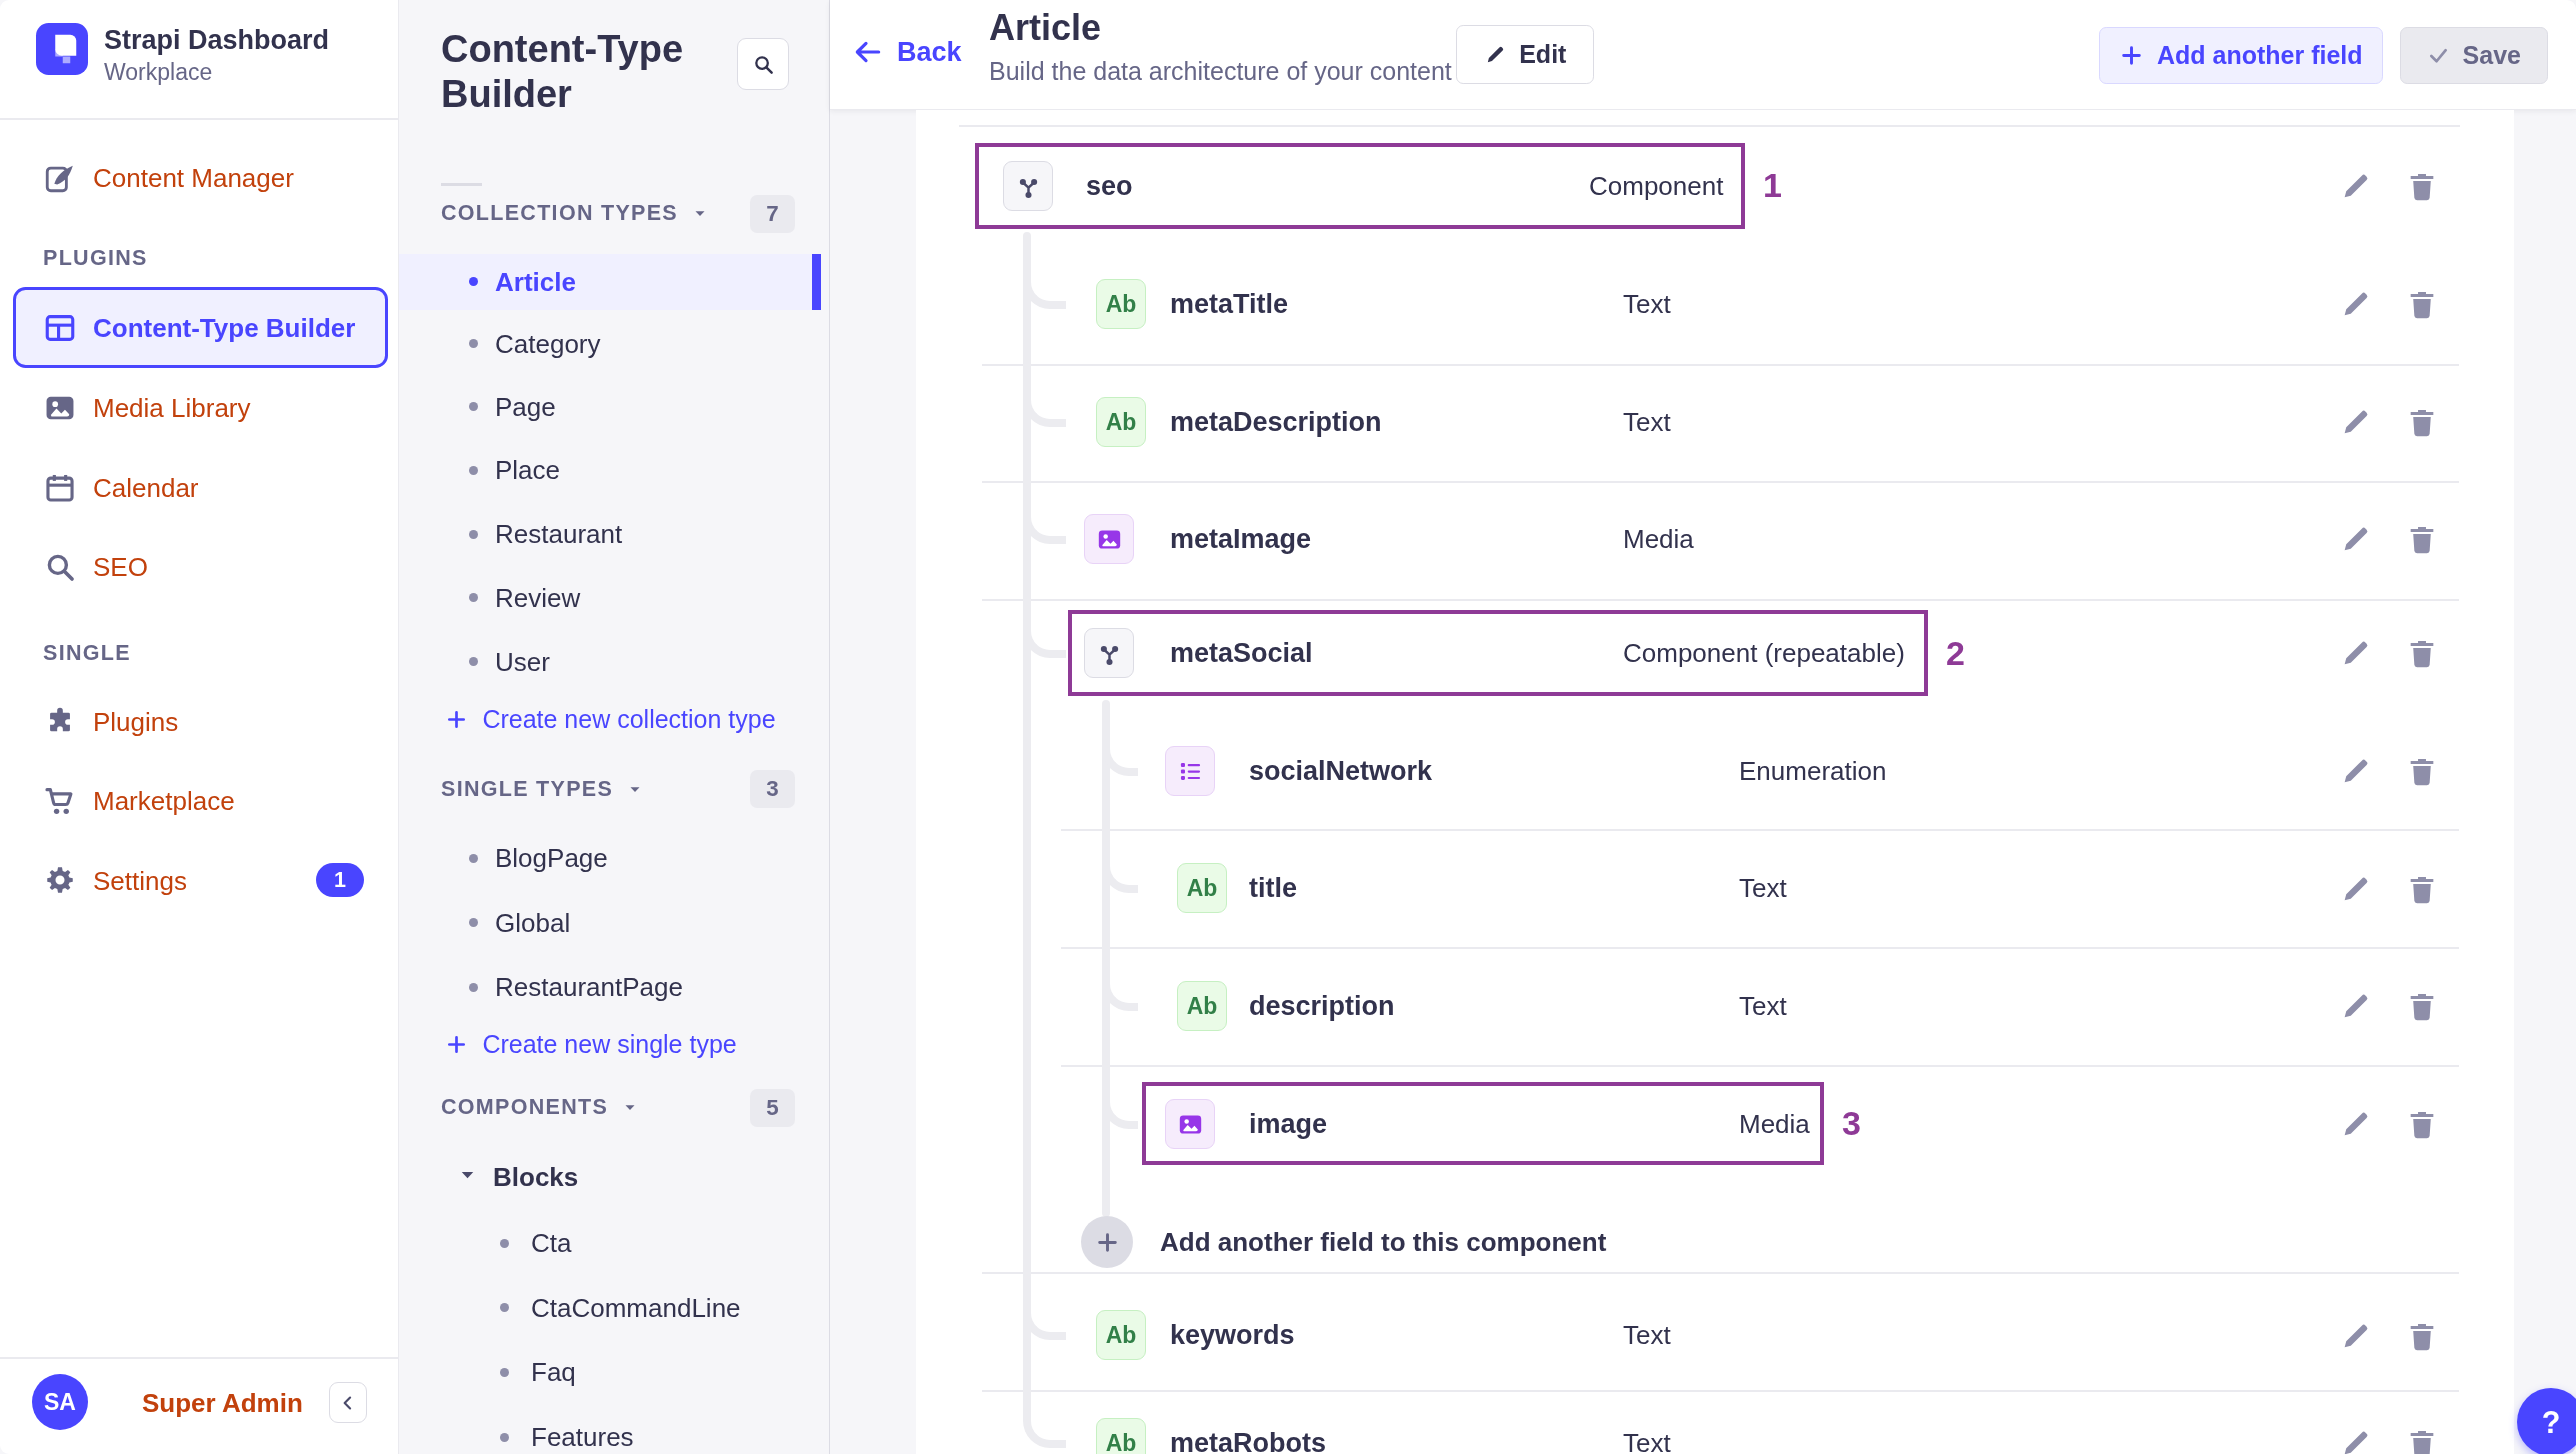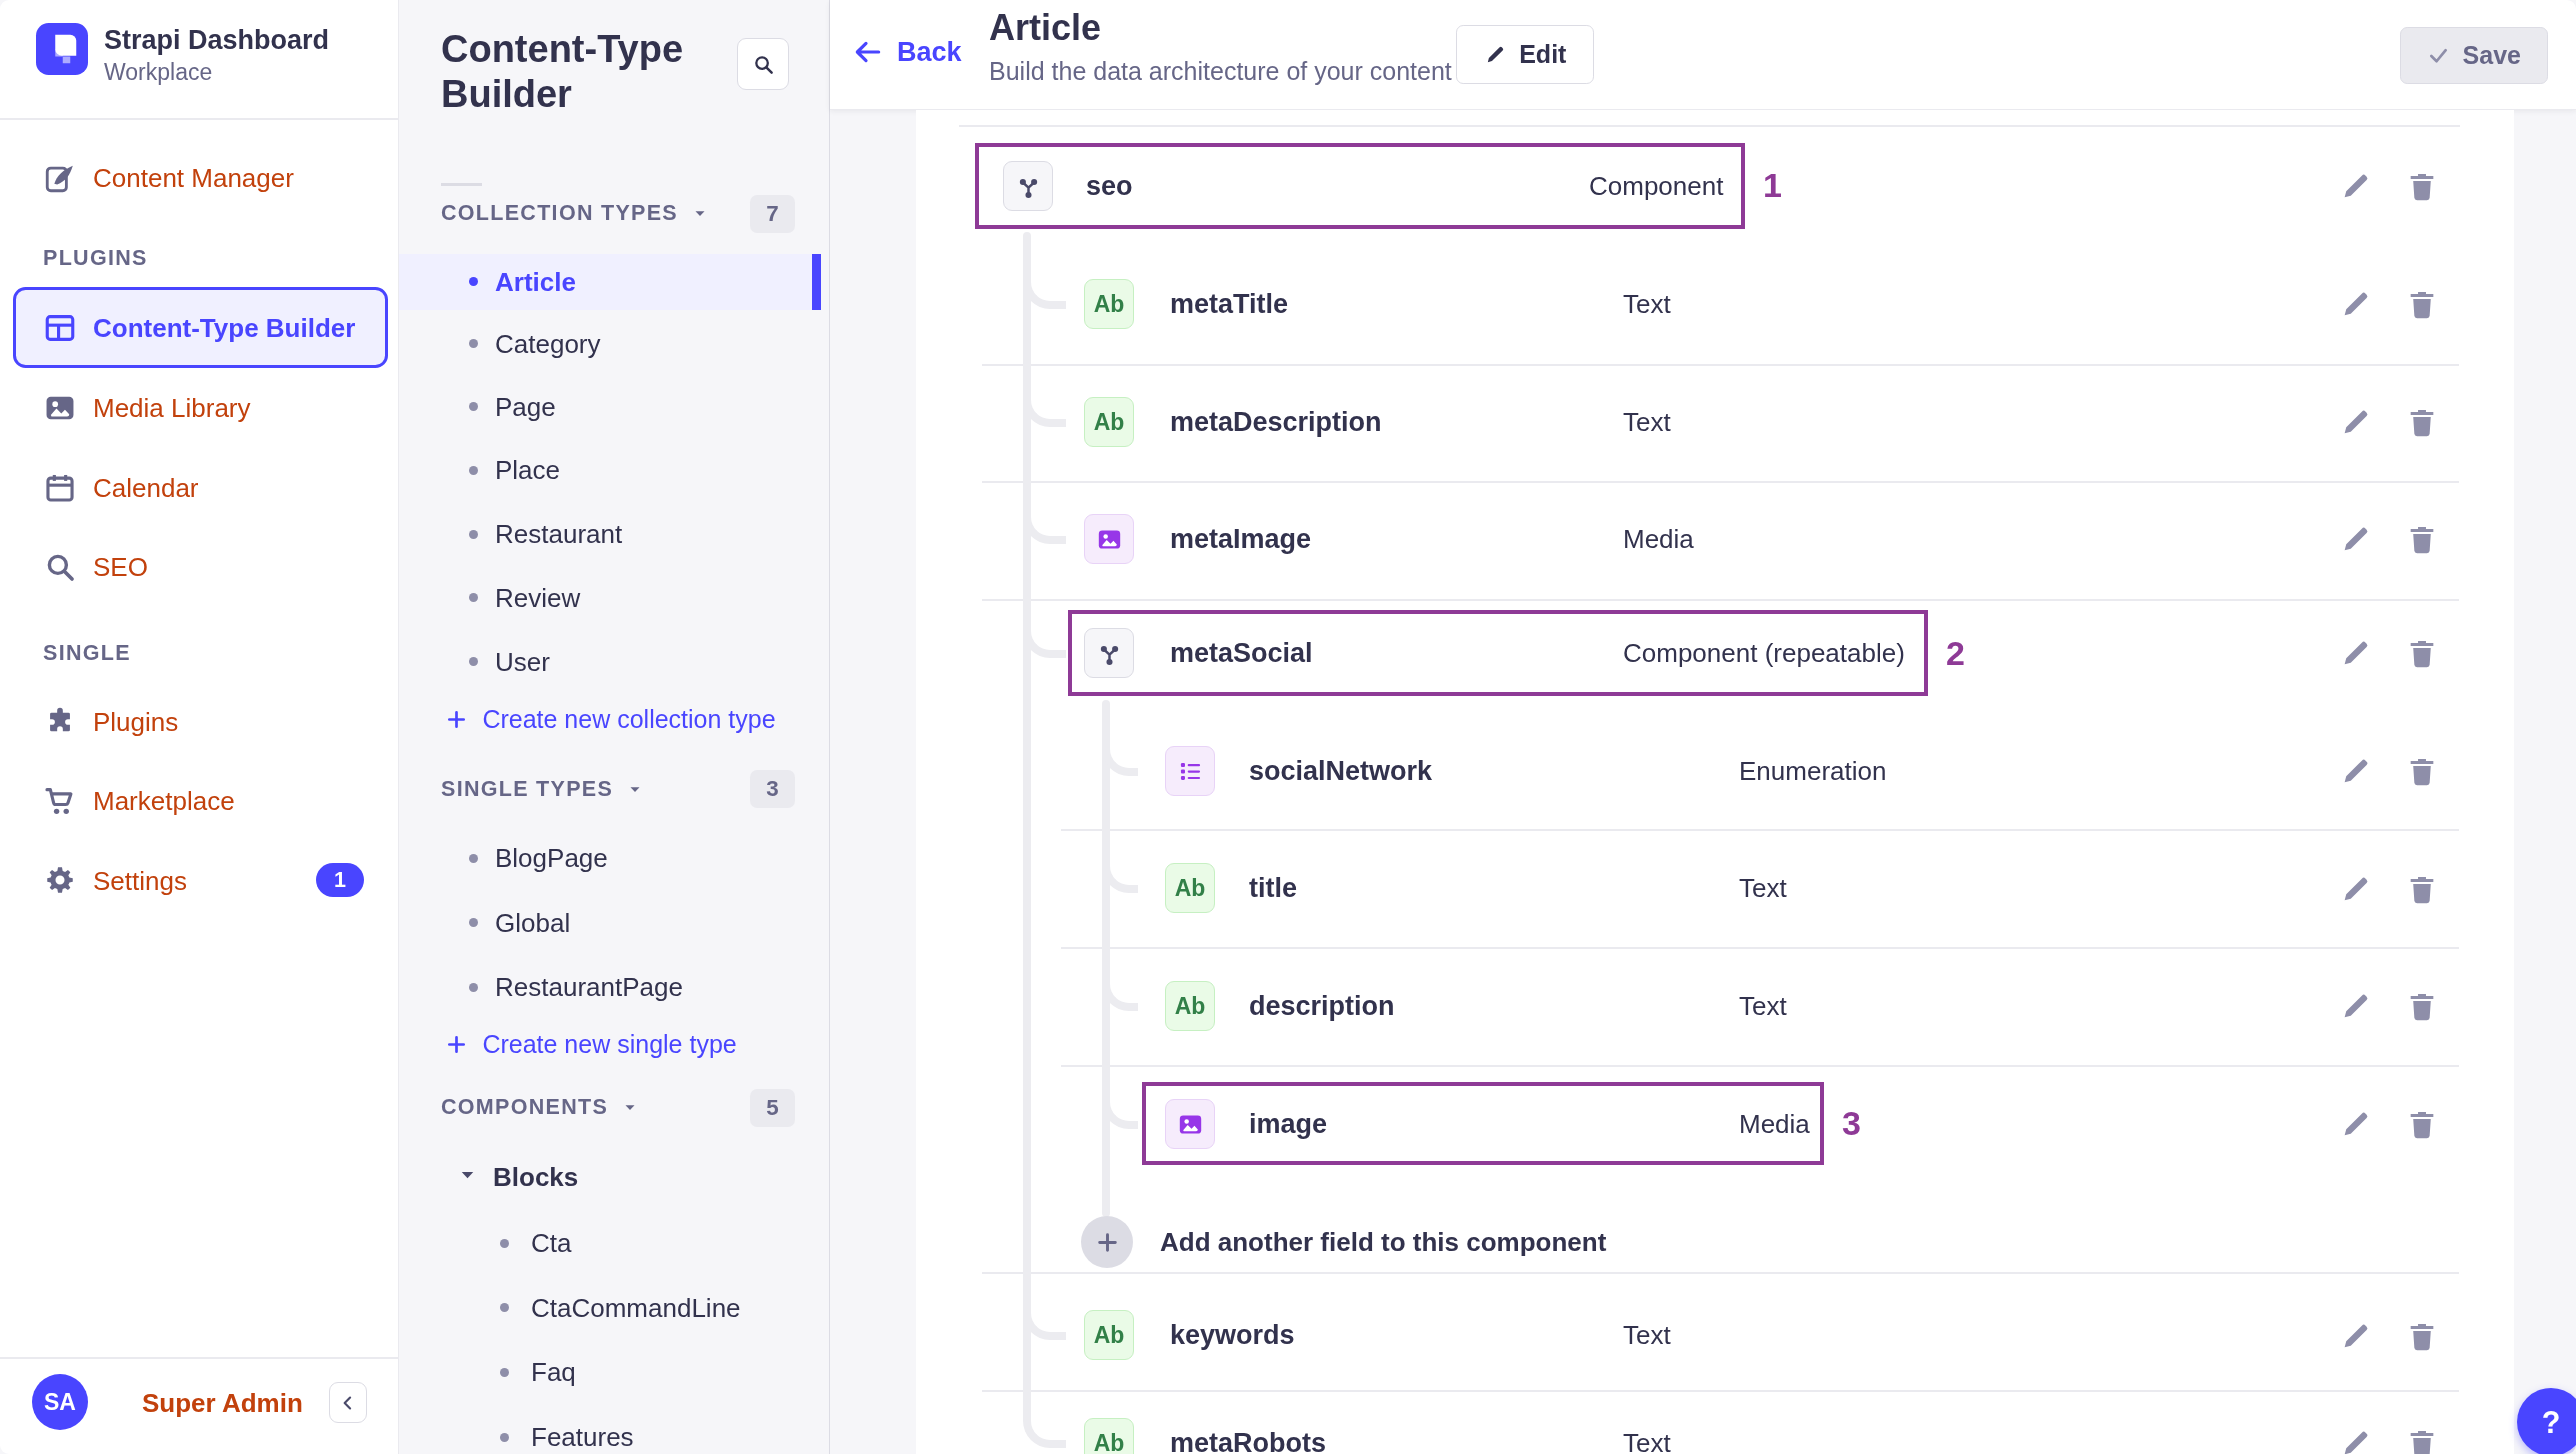--- a/index.html
+++ b/index.html
@@ -45,21 +45,21 @@
   .btn-add { left:1269px; top:27px; width:284px; height:57px; background:#f0f0ff; border:1.8px solid #d9d8ff; color:#4945ff; }
   .btn-save { left:1570px; top:27px; width:148px; height:57px; background:#eaeaef; border:1.8px solid #dcdce4; color:#666687; }
 
   
   .card { position:absolute; left:916px; top:110px; width:1598px; height:1345px; background:#fff; }
   .divider { position:absolute; height:1.8px; background:#eaeaef; }
   .vline { position:absolute; width:8px; background:#ececf0; border-radius:7.2px; }
   .elbow { position:absolute; border-left:8px solid #ececf0; border-bottom:8px solid #ececf0; border-bottom-left-radius:27px; }
   .ic56 { position:absolute; width:50px; height:50px; border-radius:9px; display:flex; align-items:center; justify-content:center; }
   .ic-comp { background:#f6f6f9; border:1.8px solid #dcdce4; color:#4a4a6a; }
-  .ic-text { background:#eafbe7; border:1.8px solid #c6f0c2; color:#328048; font-size:23px; font-weight:700; }
+  .ic-text { background:#eafbe7; border:1.8px solid #c6f0c2; color:#328048; font-size:23px; font-weight:700;margin-left:12px; }
   .ic-media { background:#f6ecfc; border:1.8px solid #e8d3f7; color:#9736e8; }
   .ic-enum { background:#f6ecfc; border:1.8px solid #e8d3f7; color:#9736e8; }
   .fname { position:absolute; height:50px; line-height:50px; font-size:27px; font-weight:700; color:#32324d; white-space:nowrap; }
   .ftype { position:absolute; height:50px; line-height:50px; font-size:26px; color:#32324d; white-space:nowrap; }
   .act { position:absolute; width:34px; height:34px; color:#8e8ea9; background:none; border:none; }
   .pbox { position:absolute; border:4.5px solid #8e3a96; }
   .pnum { position:absolute; font-size:34px; font-weight:700; color:#8e3a96; line-height:39px; }
   .addc-circle { position:absolute; left:1081px; top:1216px; width:52px; height:52px; border-radius:50%; background:#dcdce4; display:flex; align-items:center; justify-content:center; color:#666687; }
   .addc-label { position:absolute; left:1160px; top:1217px; height:50px; line-height:50px; font-size:26px; font-weight:700; color:#32324d; }
   .help-fab { position:absolute; left:2517px; top:1388px; width:68px; height:68px; border-radius:50%; background:#4945ff; color:#fff; font-size:30.5px; font-weight:600; display:flex; align-items:center; justify-content:center; border:none; box-shadow:0 3.6px 9px rgba(73,69,255,.35); }
@@ -340,20 +340,26 @@
       <span>Back</span>
     </a>
     <h2 class="page-title">Article</h2>
     <div class="page-sub">Build the data architecture of your content</div>
     <button class="btn btn-edit">
       <svg width="23" height="23" style="color:#32324d" viewBox="0 0 26 26">
           <use href="#i-pencil"></use>
         </svg>
       <span>Edit</span>
     </button>
+    <button class="btn btn-add">
+      <svg width="25" height="25" viewBox="0 0 28 28">
+          <use href="#i-plus"></use>
+        </svg>
+      <span>Add another field</span>
+    </button>
     <button class="btn btn-save">
       <svg width="23" height="23" style="color:#8e8ea9" viewBox="0 0 26 26">
           <use href="#i-check"></use>
         </svg>
       <span>Save</span>
     </button>
   </header>
 
   <main class="card"></main>
 

